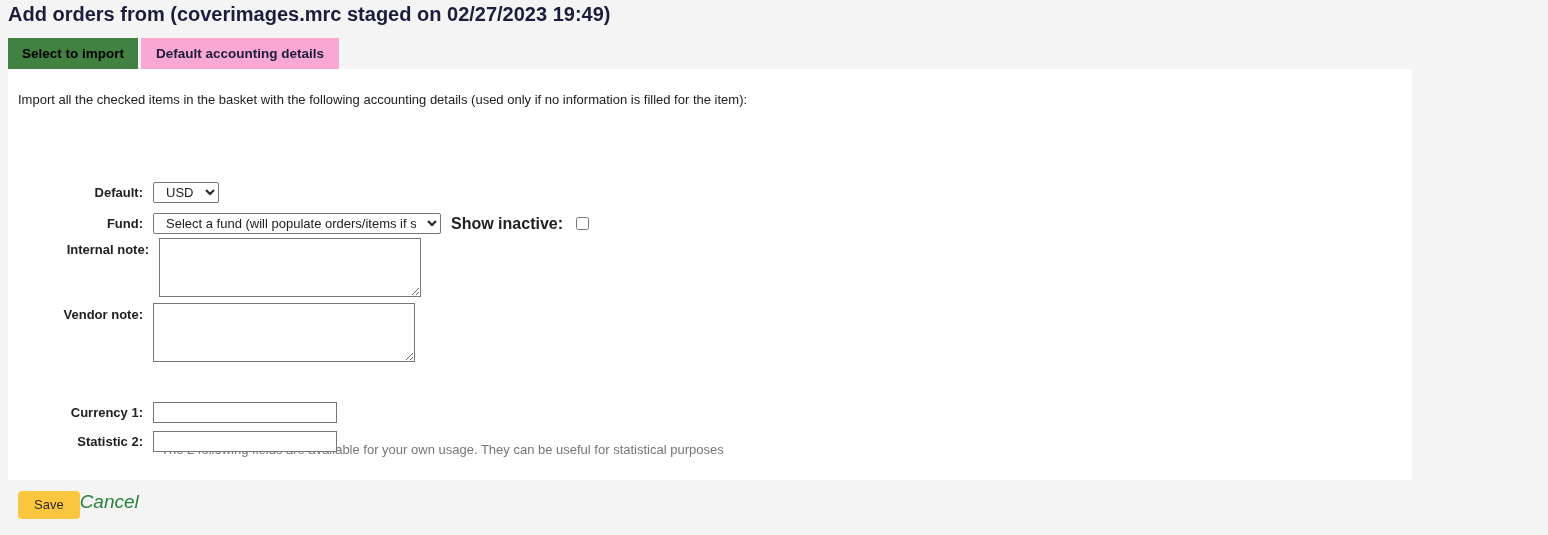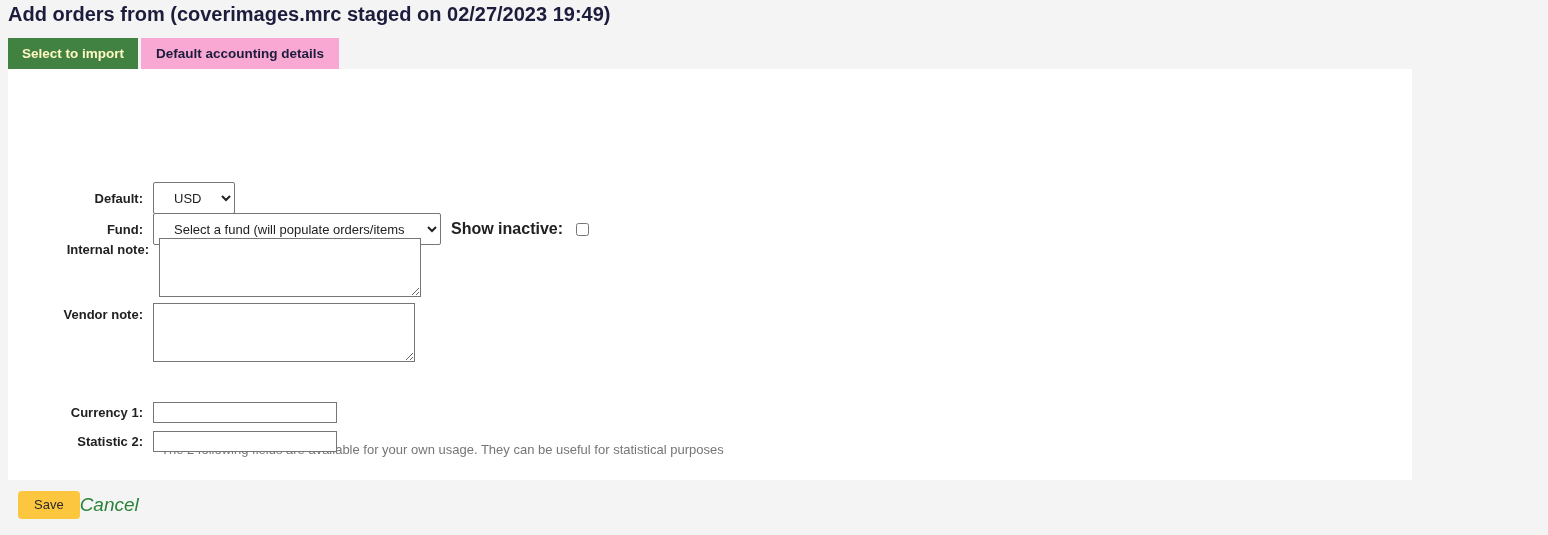--- a/index.html
+++ b/index.html
@@ -46,21 +46,21 @@
     font-weight: bold;
     line-height: 31px;
     height: 31px;
     box-sizing: border-box;
     white-space: nowrap;
     cursor: pointer;
     user-select: none;
   }
   .tab.inactive {
     background: #418142;
-    color: #fef9c3;
+    color: #000000;
     margin-right: 3px;
   }
   .tab.active {
     background: #f9a8d4;
     color: #1c1c3c;
     padding: 0 15px;
   }
 
   
   #content-panel {
@@ -113,22 +113,22 @@
     box-sizing: border-box;
     white-space: nowrap;
   }
   select {
     font-family: "Liberation Sans", sans-serif;
     font-size: 13px;
     color: #212121;
     background: #ffffff;
     border: 1px solid #767676;
     border-radius: 2px;
-    padding: 1px 16px;
-    height: 32px;
+    padding: 1px 8px;
+    height: 21px;
     box-sizing: border-box;
   }
   input[type="text"] {
     font-family: "Liberation Sans", sans-serif;
     font-size: 13px;
     color: #212121;
     background: #ffffff;
     border: 1px solid #767676;
     border-radius: 0;
     width: 184px;
@@ -170,21 +170,21 @@
     color: #767676;
     white-space: nowrap;
   }
 
   
   #footer-actions {
     position: absolute;
     left: 18px;
     top: 491px;
     display: flex;
-    align-items: center;
+    align-items: flex-start;
   }
   #save-button {
     background: #fdc63f;
     border: none;
     border-radius: 4px;
     color: #2b2b2b;
     font-family: "Liberation Sans", sans-serif;
     font-size: 13px;
     padding: 7px 16px;
     cursor: pointer;
@@ -207,20 +207,21 @@
   <div class="tab inactive">
     <span>Select to import</span>
   </div>
   <div class="tab active">
     <span>Default accounting details</span>
   </div>
 </div>
 
 <div id="content-panel">
 
+  <div id="intro-text">Import all the checked items in the basket with the following accounting details (used only if no information is filled for the item):</div>
 
 
   <div id="form">
 
     <div class="field-row" style="left:10px; top:113px; align-items:center;">
       <div class="field-label">Default:</div>
       <select>
         <option>USD</option>
       </select>
     </div>

